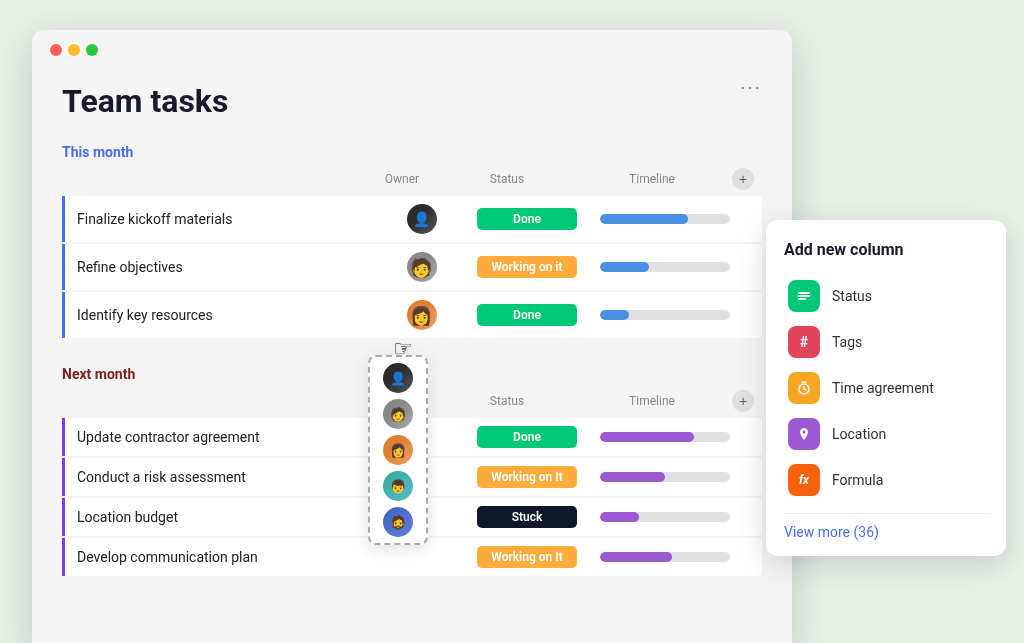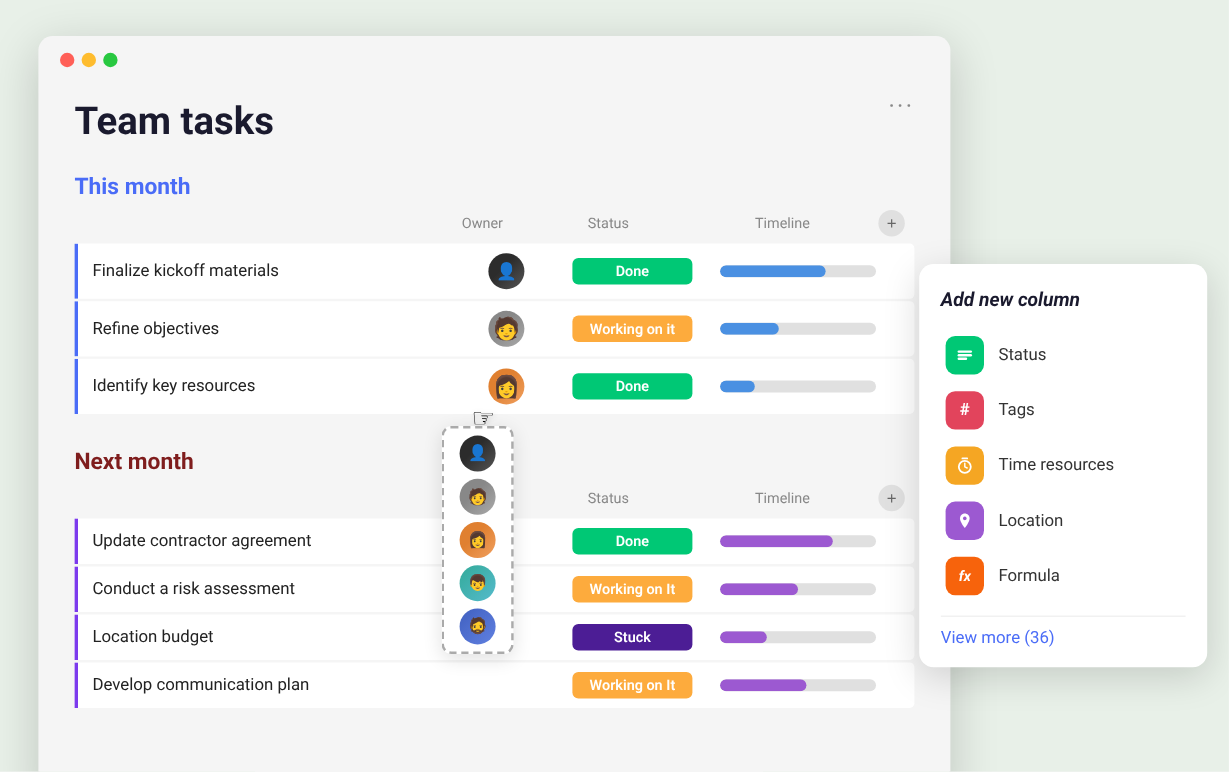--- a/index.html
+++ b/index.html
@@ -67,21 +67,21 @@
     
     .section { margin-bottom: 28px; }
 
     .section-header {
       display: flex;
       align-items: center;
       margin-bottom: 8px;
     }
 
     .section-title {
-      font-size: 19px;
+      font-size: 14px;
       font-weight: 700;
     }
     .section-title.blue { color: #4a6cf7; }
     .section-title.purple { color: #7f1d1d; }
 
     .column-headers {
       display: flex;
       align-items: center;
       padding: 0 0 4px 0;
       margin-bottom: 2px;
@@ -161,21 +161,21 @@
       padding: 4px 14px;
       border-radius: 5px;
       font-size: 12px;
       font-weight: 600;
       color: white;
       min-width: 100px;
       text-align: center;
     }
     .badge-done { background: #00c875; }
     .badge-working { background: #fdab3d; }
-    .badge-stuck { background: #4c1d95; }
+    .badge-stuck { background: #0f172a; }
 
     
     .timeline-cell {
       width: 160px;
       display: flex;
       align-items: center;
       padding: 0 8px;
     }
 
     .timeline-track {
@@ -237,21 +237,20 @@
       box-shadow: 0 8px 30px rgba(0,0,0,0.15);
       padding: 20px 18px 16px;
       z-index: 20;
     }
 
     .panel-title {
       font-size: 16px;
       font-weight: 700;
       color: #1a1a2e;
       margin-bottom: 14px;
-      font-style: italic;
     }
 
     .column-option {
       display: flex;
       align-items: center;
       gap: 12px;
       padding: 7px 4px;
       cursor: pointer;
       border-radius: 6px;
     }
@@ -464,21 +463,21 @@
   </div>
 
   <div class="column-option">
     <div class="option-icon icon-yellow">
       <svg width="16" height="16" viewBox="0 0 16 16" fill="none">
         <circle cx="8" cy="9" r="5" stroke="white" stroke-width="1.5" fill="none"></circle>
         <path d="M8 6v3l2 1" stroke="white" stroke-width="1.2" stroke-linecap="round"></path>
         <path d="M6 2h4" stroke="white" stroke-width="1.5" stroke-linecap="round"></path>
       </svg>
     </div>
-    <span class="option-label">Time resources</span>
+    <span class="option-label">Time agreement</span>
   </div>
 
   <div class="column-option">
     <div class="option-icon icon-purple">
       <svg width="16" height="16" viewBox="0 0 16 16" fill="none">
         <path d="M8 2C5.8 2 4 3.8 4 6c0 3 4 8 4 8s4-5 4-8c0-2.2-1.8-4-4-4z" fill="white"></path>
         <circle cx="8" cy="6" r="1.5" fill="#9c59d1"></circle>
       </svg>
     </div>
     <span class="option-label">Location</span>

